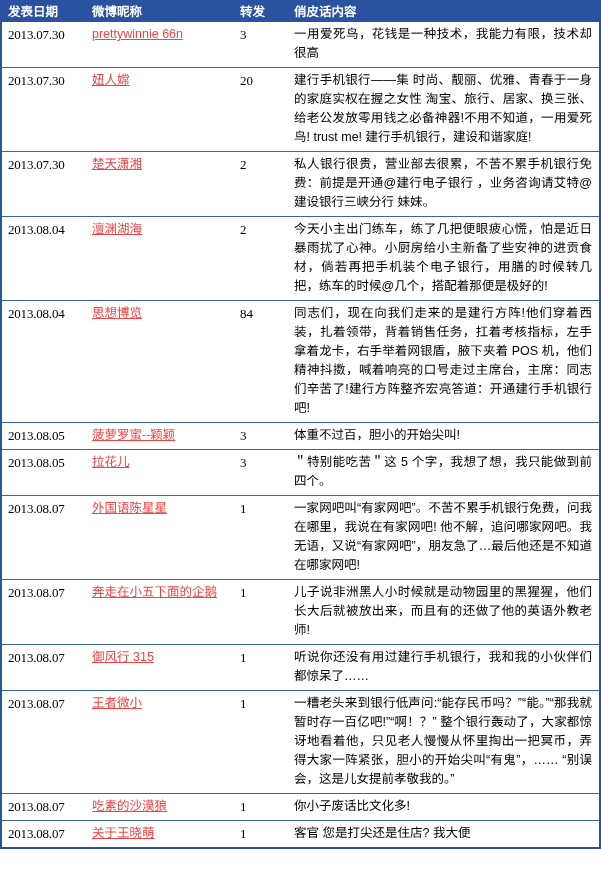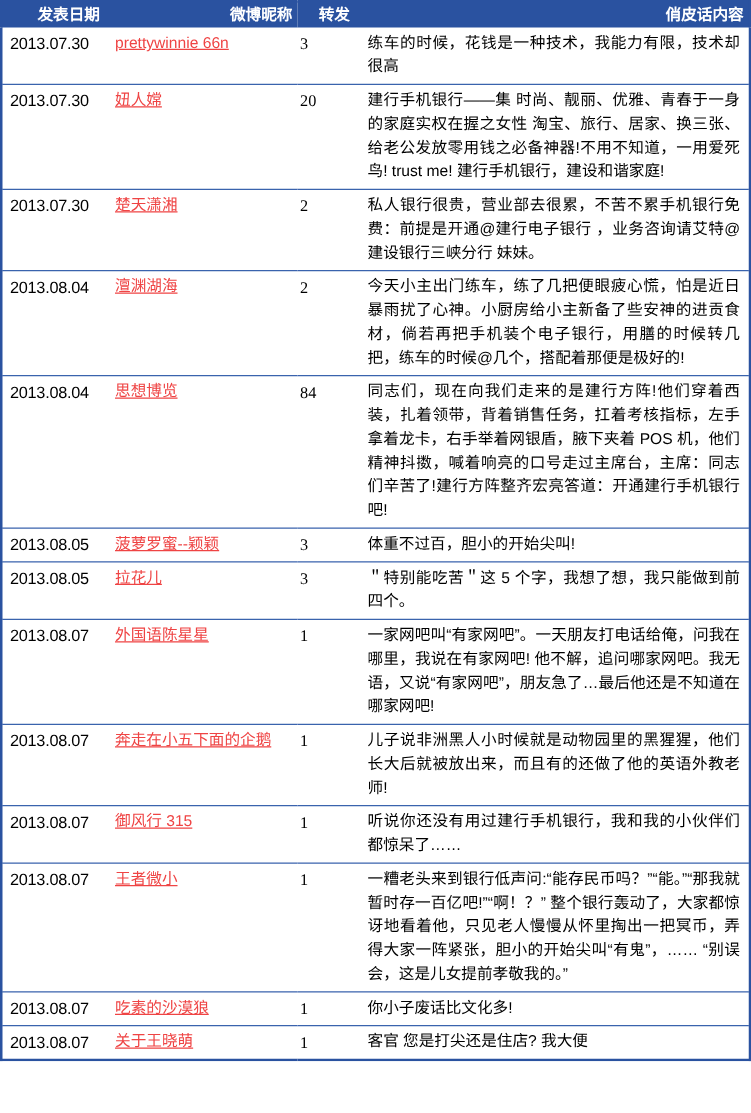--- a/index.html
+++ b/index.html
@@ -24,21 +24,21 @@
     border-left: 2px solid #2a52a0;
     border-right: 2px solid #2a52a0;
     border-top: 2px solid #2a52a0;
     border-bottom: 2px solid #2a52a0;
   }
   thead th {
     background: #2a52a0;
     color: #ffffff;
     font-weight: bold;
     font-size: 12.5px;
-    text-align: right;
+    text-align: left;
     padding: 3px 4px 3px 6px;
     line-height: 14px;
     border: none;
     white-space: nowrap;
   }
   tbody tr {
     border-bottom: 1px solid #3a63ad;
   }
   tbody tr:last-child {
     border-bottom: none;
@@ -47,21 +47,21 @@
     vertical-align: top;
     font-size: 12.5px;
     color: #000000;
     padding: 3px 4px 4px 6px;
     line-height: 19px;
     border: none;
   }
   td.col-date {
     width: 72px;
     white-space: nowrap;
-    font-family: Liberation Sans, sans-serif;
+    font-family: Liberation Serif, serif;
     font-size: 13px;
     letter-spacing: -0.2px;
   }
   td.col-nick {
     width: 142px;
     padding-left: 8px;
   }
   td.col-fwd {
     width: 40px;
     text-align: left;
@@ -100,21 +100,21 @@
         <th class="h-nick">微博昵称</th>
         <th class="h-fwd">转发</th>
         <th class="h-text">俏皮话内容</th>
       </tr>
     </thead>
     <tbody id="tbody">
         <tr>
           <td class="col-date">2013.07.30</td>
           <td class="col-nick"><a class="nick-link">prettywinnie 66n</a></td>
           <td class="col-fwd">3</td>
-          <td class="col-text">练车的时候，花钱是一种技术，我能力有限，技术却很高</td>
+          <td class="col-text">一用爱死鸟，花钱是一种技术，我能力有限，技术却很高</td>
         </tr>
         <tr>
           <td class="col-date">2013.07.30</td>
           <td class="col-nick"><a class="nick-link">妞人嫦</a></td>
           <td class="col-fwd">20</td>
           <td class="col-text">建行手机银行——集 时尚、靓丽、优雅、青春于一身的家庭实权在握之女性 淘宝、旅行、居家、换三张、给老公发放零用钱之必备神器!不用不知道，一用爱死鸟! trust me! 建行手机银行，建设和谐家庭!</td>
         </tr>
         <tr>
           <td class="col-date">2013.07.30</td>
           <td class="col-nick"><a class="nick-link">楚天潇湘</a></td>
@@ -142,21 +142,21 @@
         <tr>
           <td class="col-date">2013.08.05</td>
           <td class="col-nick"><a class="nick-link">拉花儿</a></td>
           <td class="col-fwd">3</td>
           <td class="col-text">＂特别能吃苦＂这 5 个字，我想了想，我只能做到前四个。</td>
         </tr>
         <tr>
           <td class="col-date">2013.08.07</td>
           <td class="col-nick"><a class="nick-link">外国语陈星星</a></td>
           <td class="col-fwd">1</td>
-          <td class="col-text">一家网吧叫“有家网吧”。一天朋友打电话给俺，问我在哪里，我说在有家网吧! 他不解，追问哪家网吧。我无语，又说“有家网吧”，朋友急了…最后他还是不知道在哪家网吧!</td>
+          <td class="col-text">一家网吧叫“有家网吧”。不苦不累手机银行免费，问我在哪里，我说在有家网吧! 他不解，追问哪家网吧。我无语，又说“有家网吧”，朋友急了…最后他还是不知道在哪家网吧!</td>
         </tr>
         <tr>
           <td class="col-date">2013.08.07</td>
           <td class="col-nick"><a class="nick-link">奔走在小五下面的企鹅</a></td>
           <td class="col-fwd">1</td>
           <td class="col-text">儿子说非洲黑人小时候就是动物园里的黑猩猩，他们长大后就被放出来，而且有的还做了他的英语外教老师!</td>
         </tr>
         <tr>
           <td class="col-date">2013.08.07</td>
           <td class="col-nick"><a class="nick-link">御风行 315</a></td>

